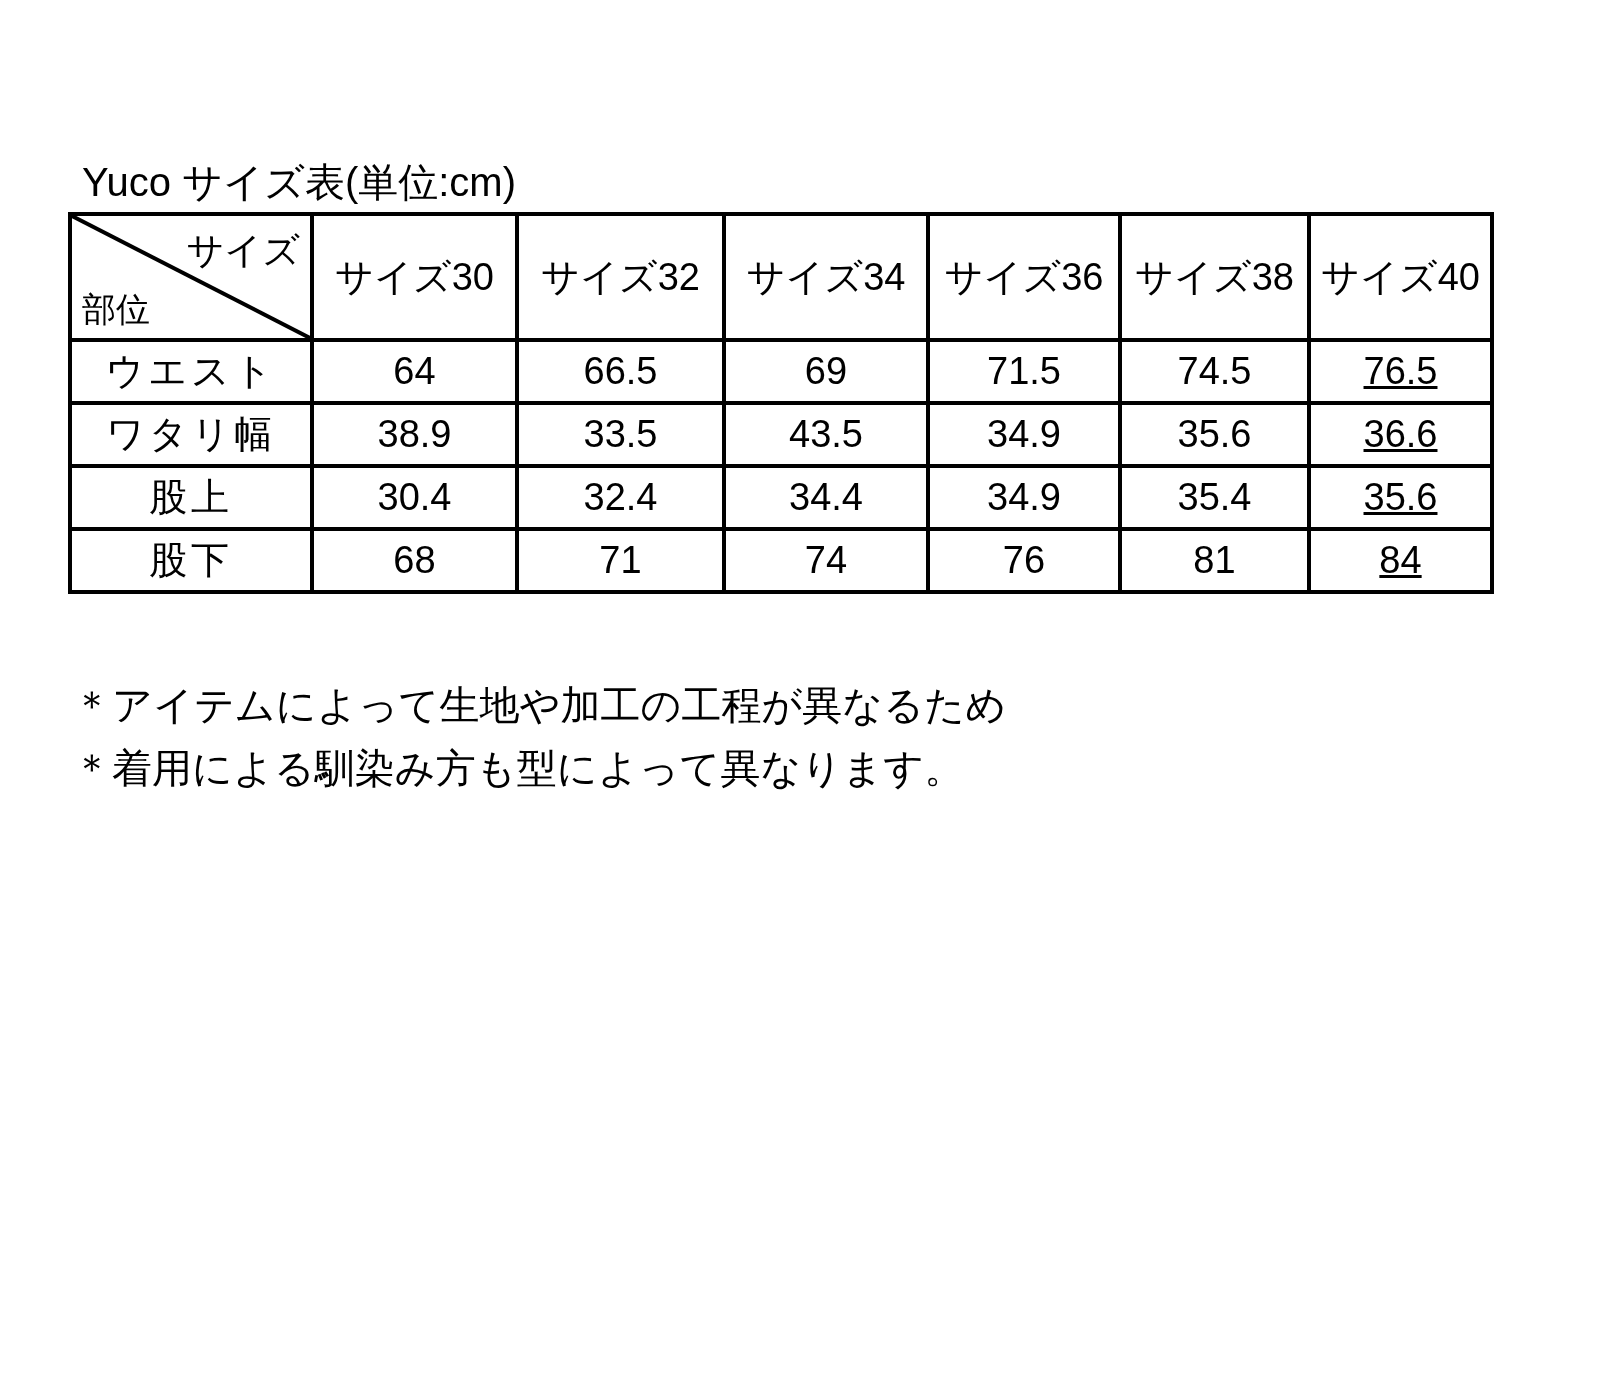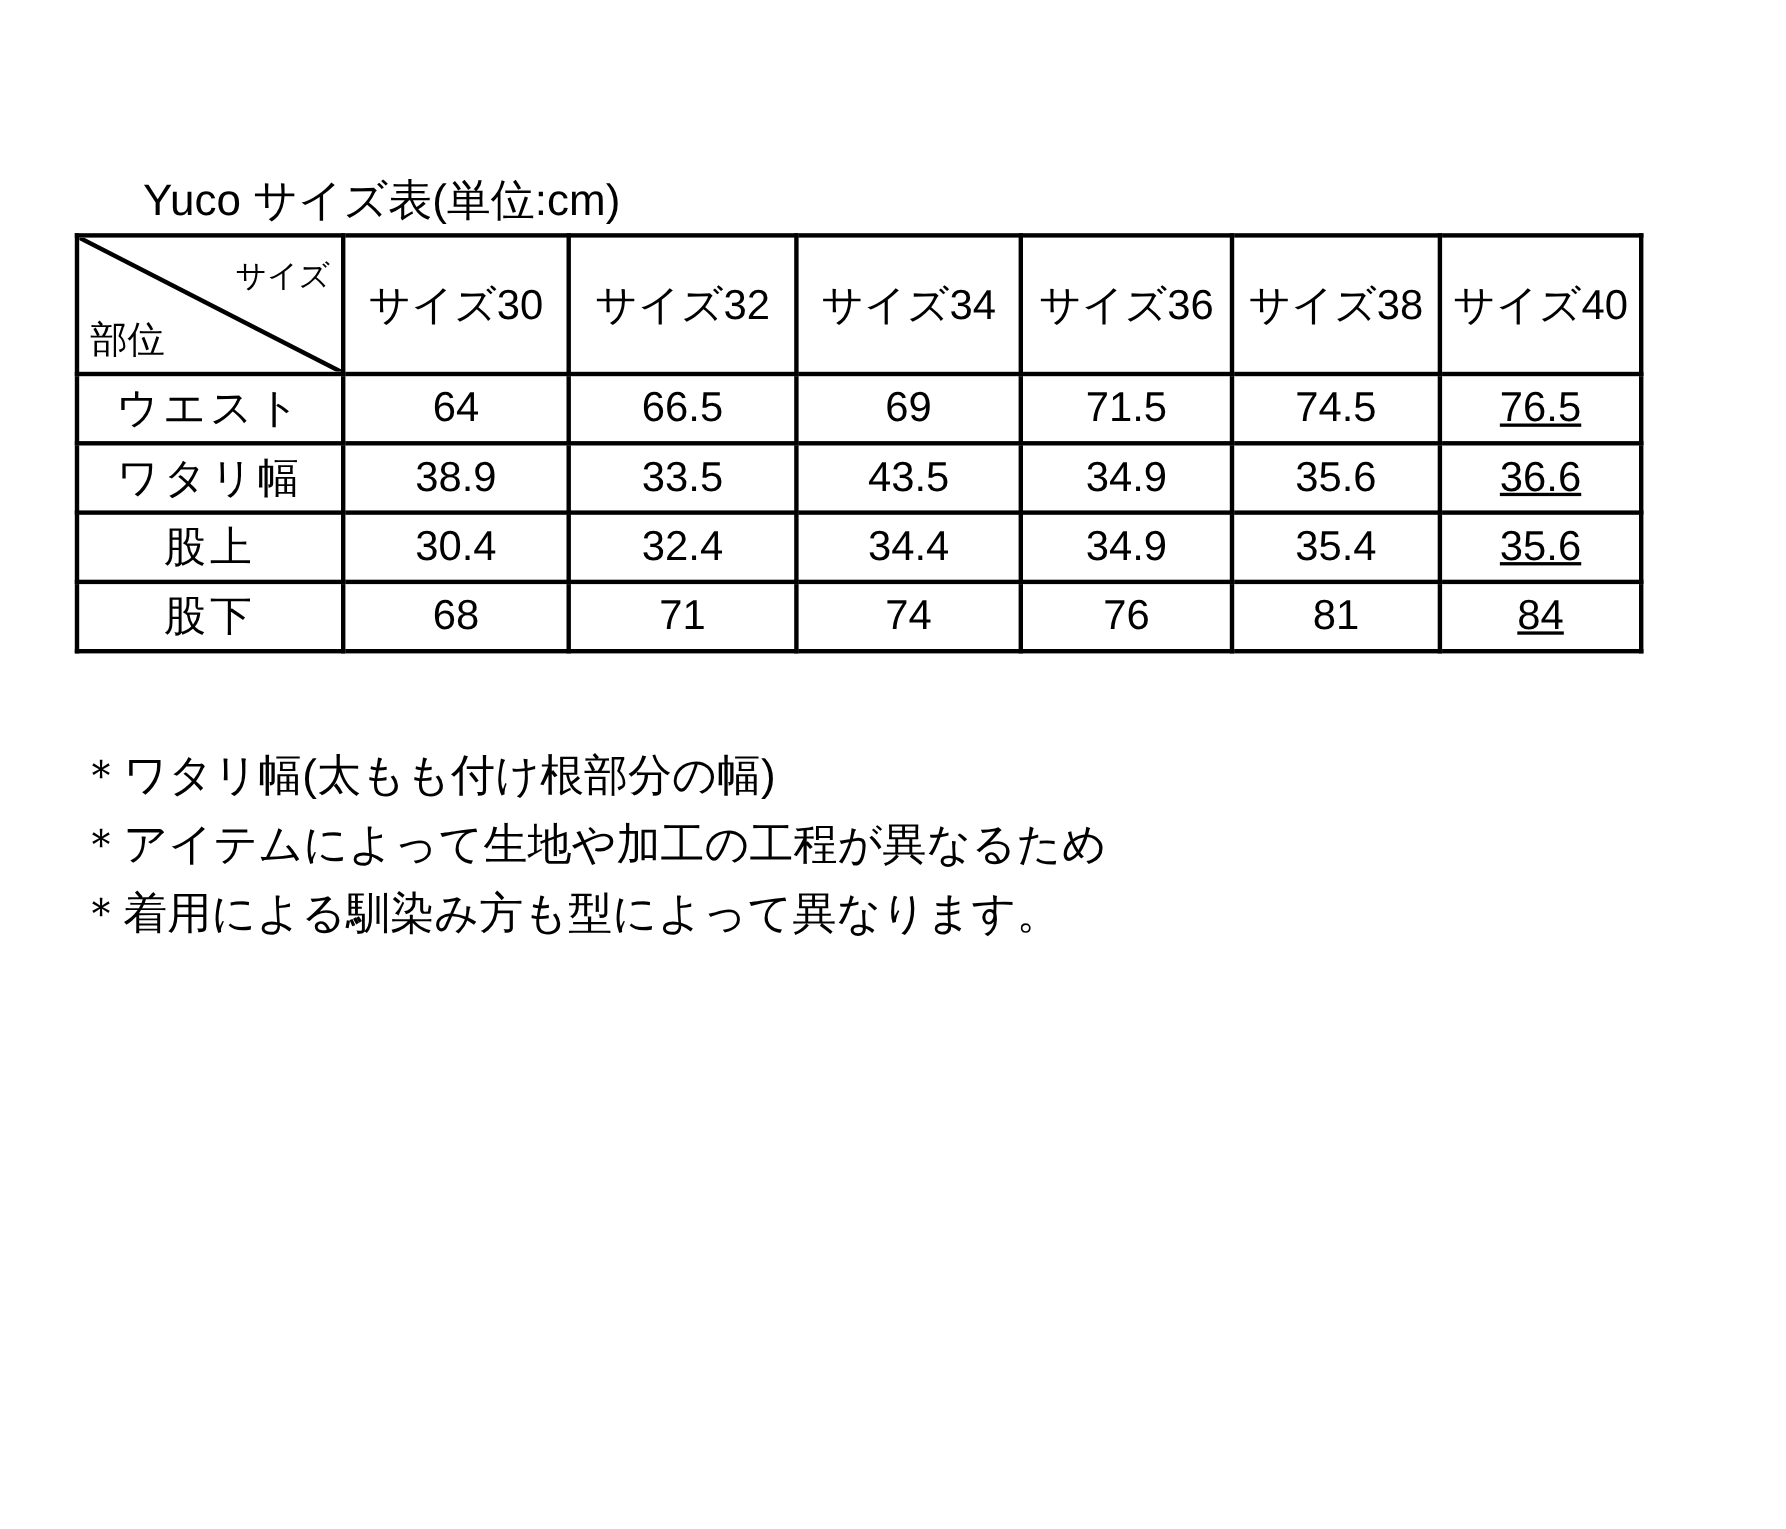--- a/index.html
+++ b/index.html
@@ -16,21 +16,20 @@
     font-family: "Liberation Sans", "DejaVu Sans", sans-serif;
     overflow: hidden;
   }
   .title {
     position: absolute;
     left: 82px;
     top: 160px;
     font-size: 40px;
     line-height: 44px;
     white-space: nowrap;
-    margin-left: 48px;
   }
   table.size-table {
     position: absolute;
     left: 68px;
     top: 212px;
     width: 1422px;
     border-collapse: collapse;
     table-layout: fixed;
   }
   table.size-table th,
@@ -51,21 +50,21 @@
   th.corner .diag {
     position: absolute;
     left: 0; top: 0;
     width: 100%; height: 100%;
     display: block;
   }
   .corner-top {
     position: absolute;
     top: 14px;
     right: 10px;
-    font-size: 28px;
+    font-size: 37px;
     line-height: 42px;
   }
   .corner-bottom {
     position: absolute;
     bottom: 8px;
     left: 10px;
     font-size: 34px;
     line-height: 42px;
   }
   td.row-label {
@@ -162,18 +161,17 @@
           <td>74</td>
           <td>76</td>
           <td>81</td>
           <td class="last-col">84</td>
         </tr>
       </tbody>
   </table>
 
   <div class="notes">
 
-  <div class="note-line">＊ワタリ幅(太もも付け根部分の幅)</div>
       <div class="note-line">＊アイテムによって生地や加工の工程が異なるため</div>
       <div class="note-line">＊着用による馴染み方も型によって異なります。</div>
     </div>
 
 </div>
 
 </body></html>

